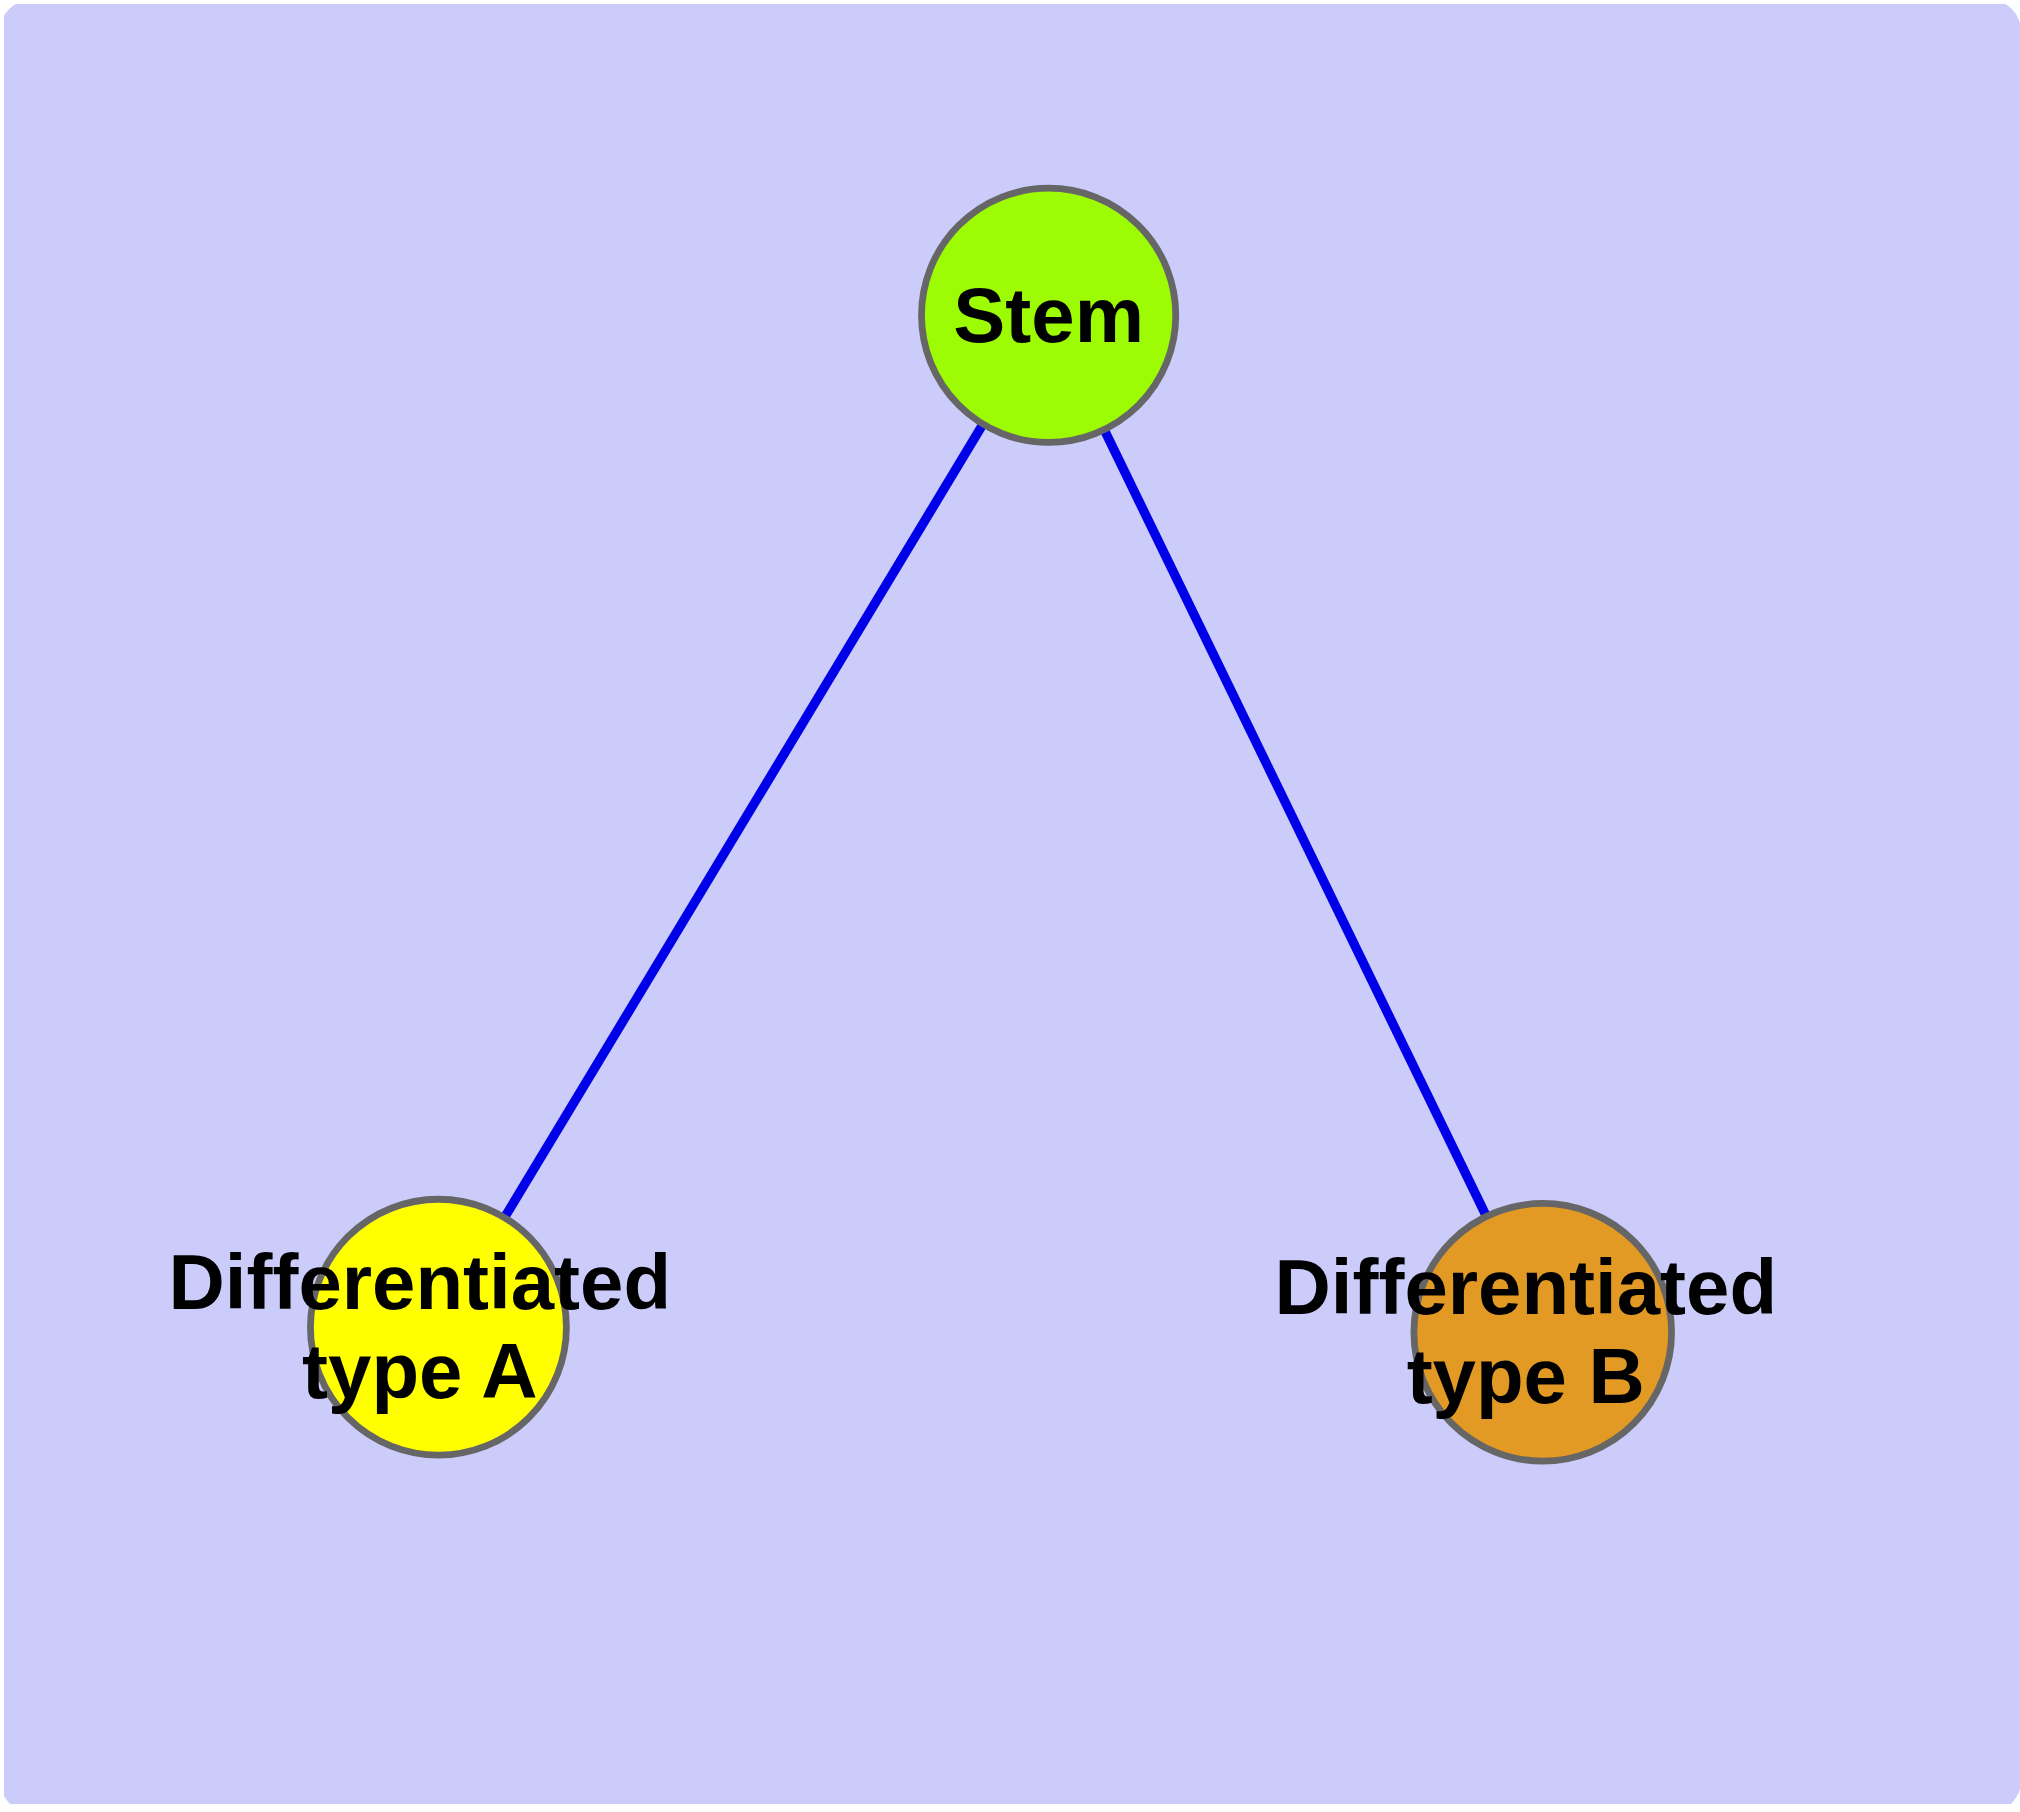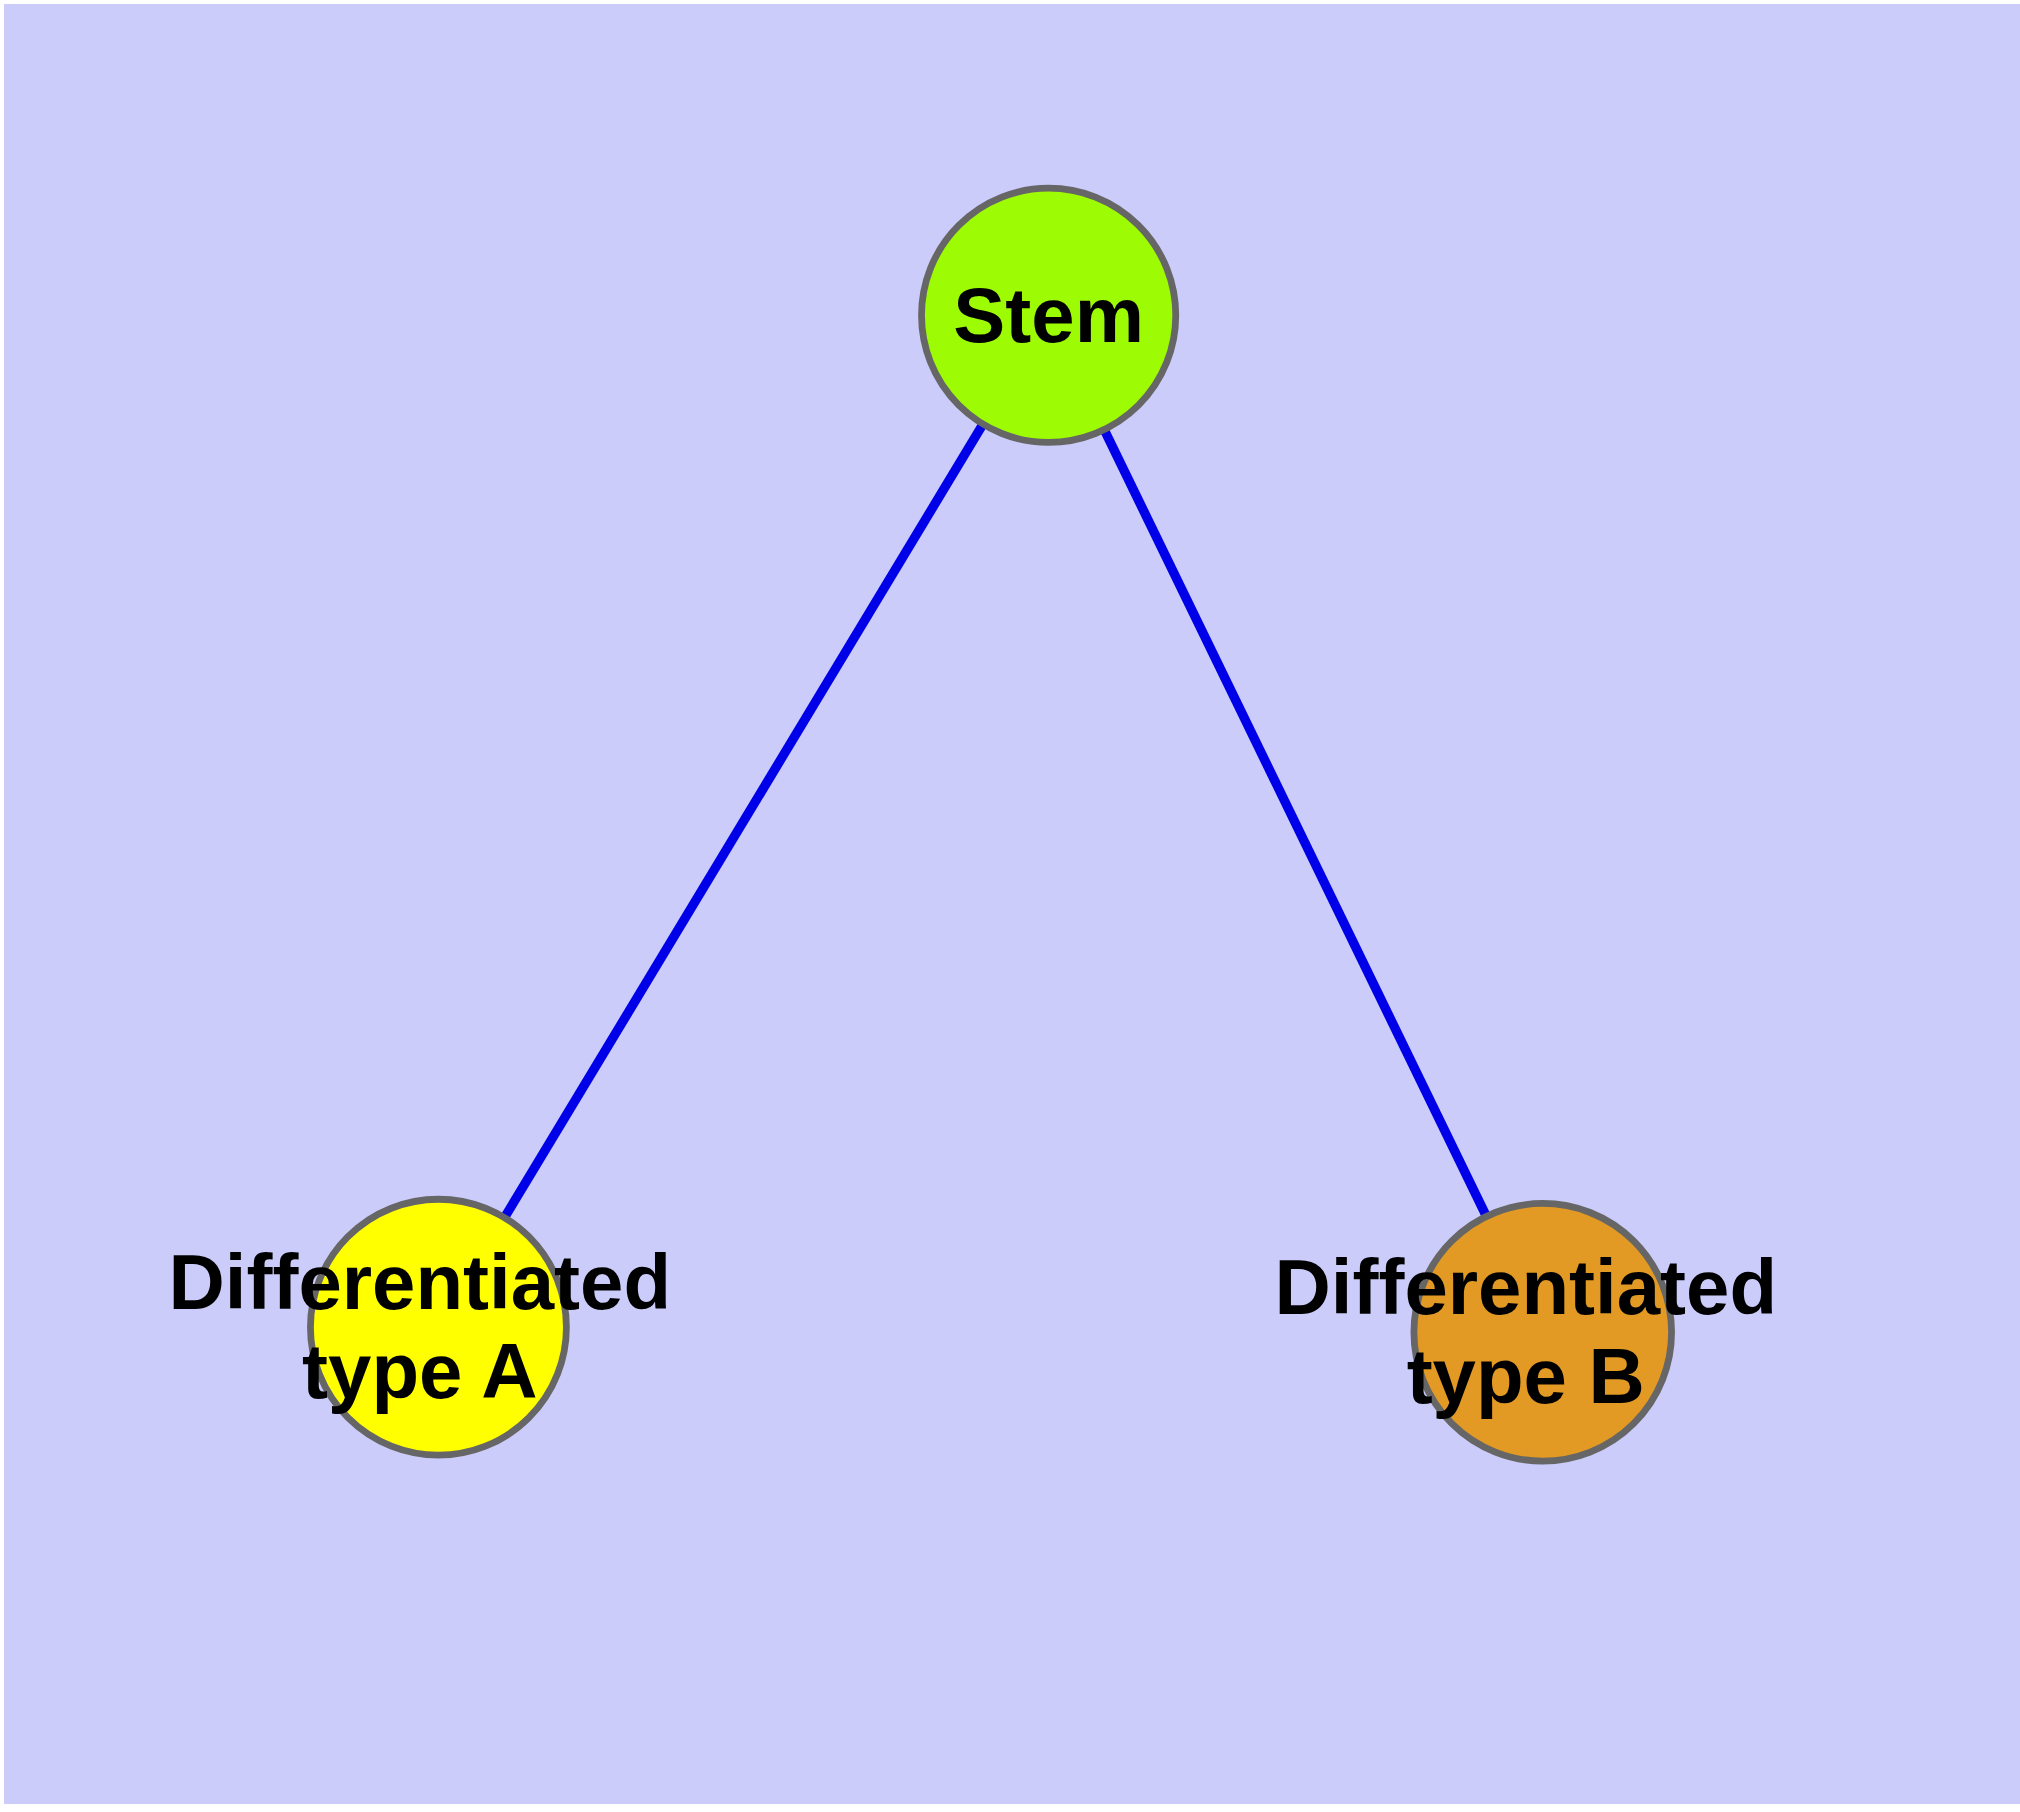--- a/index.html
+++ b/index.html
@@ -7,20 +7,21 @@
     padding: 0;
     background: #ffffff;
   }
   #canvas {
     position: relative;
     width: 2021px;
     height: 1812px;
     background: #ffffff;
     overflow: hidden;
     font-family: "Liberation Sans", sans-serif;
+    border-radius: 31px;
   }
   #plot-area {
     position: absolute;
     left: 4.2px;
     top: 4.2px;
     width: 2016px;
     height: 1800px;
     background: #ccccfb;
   }
   #graph-svg {

